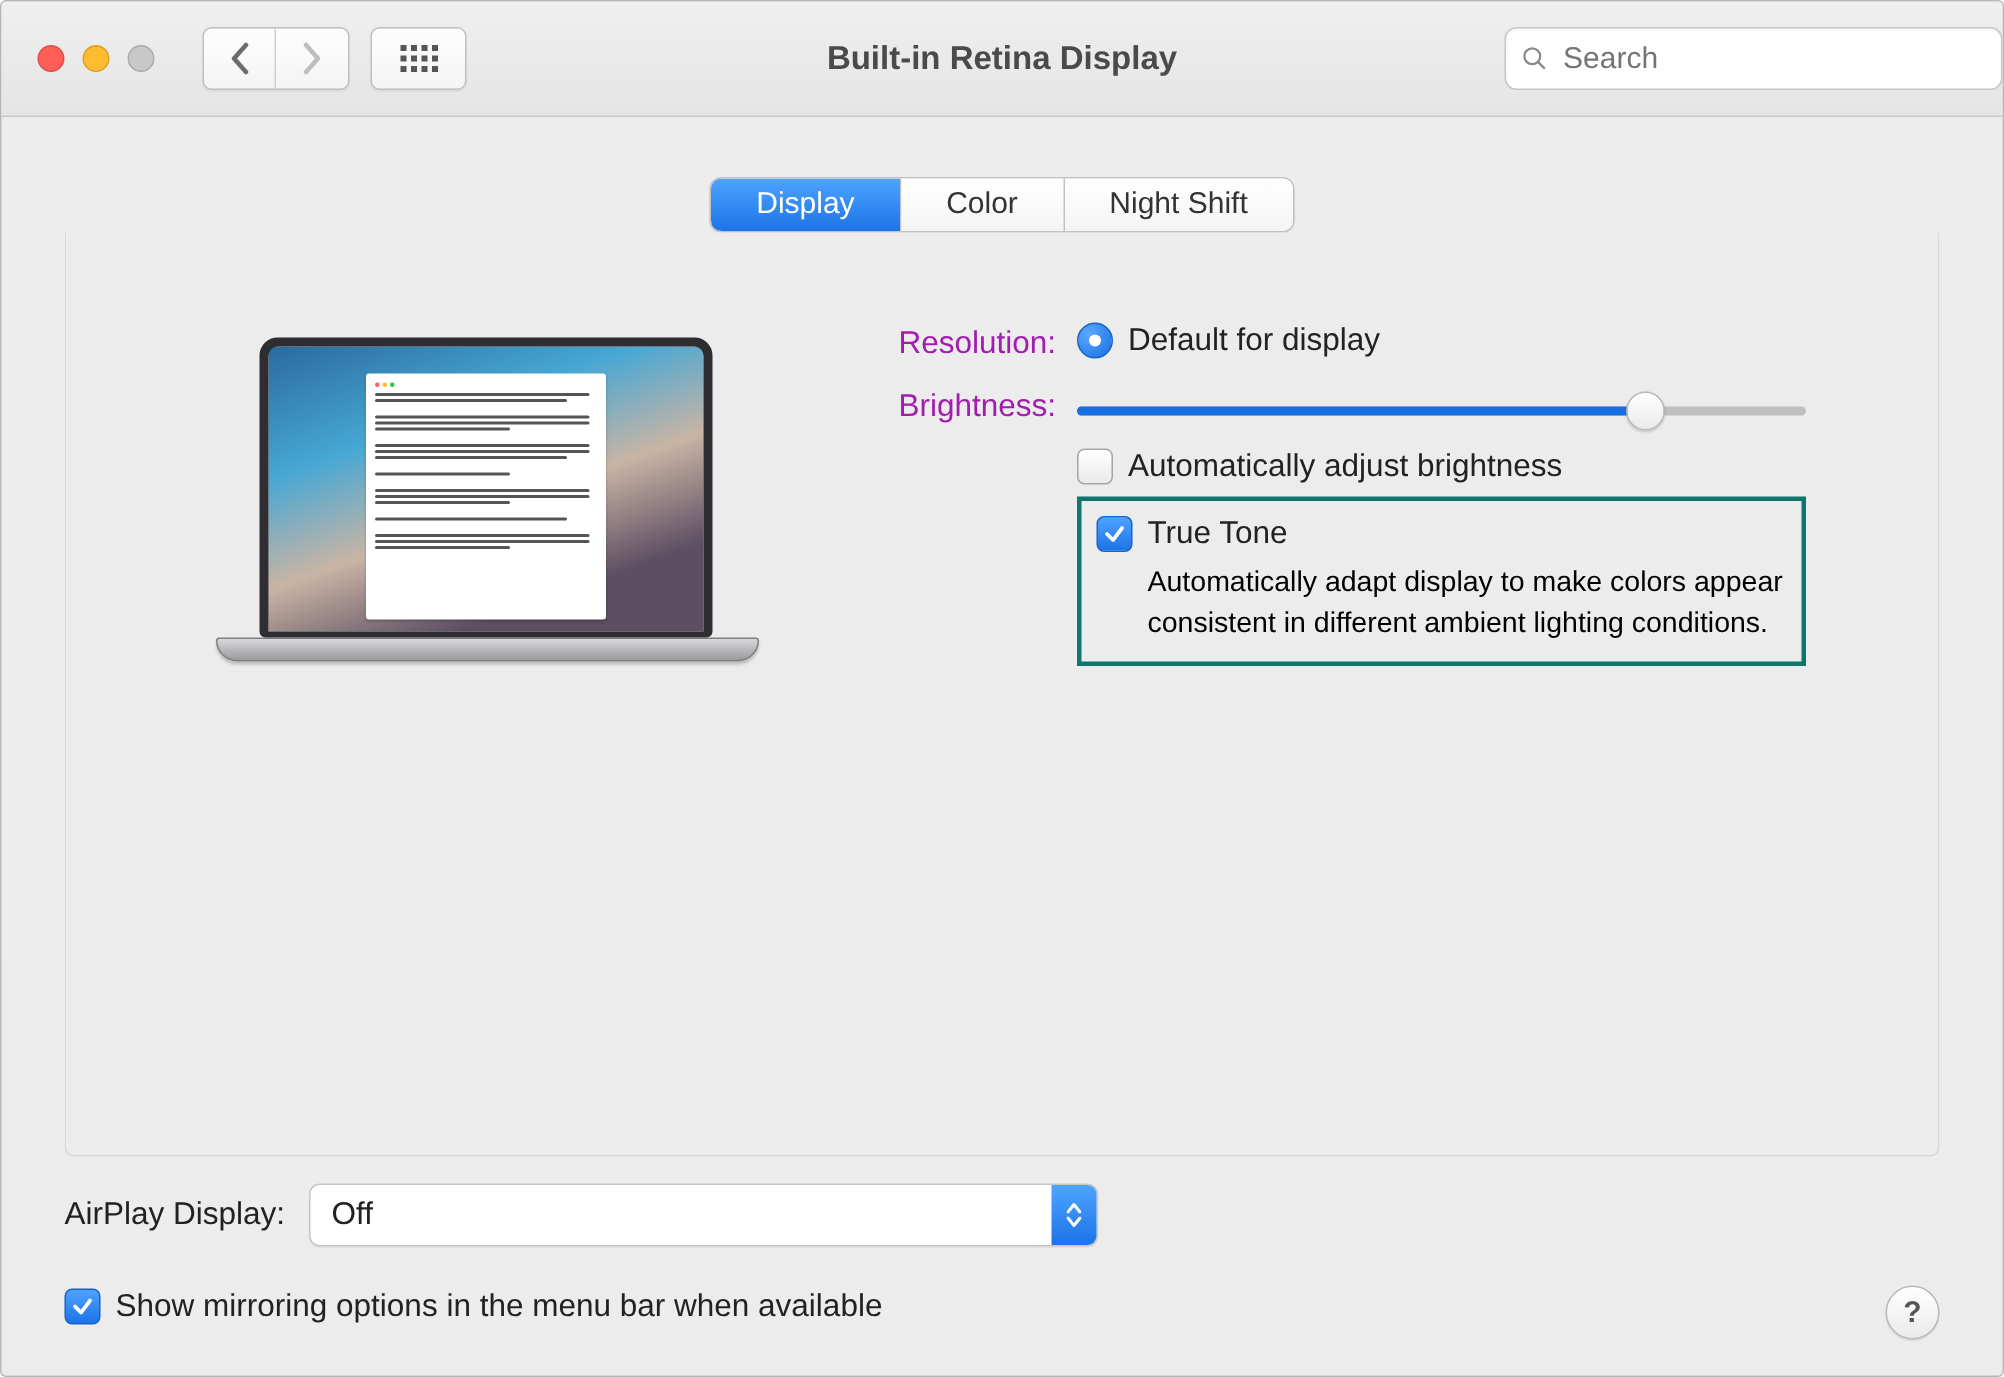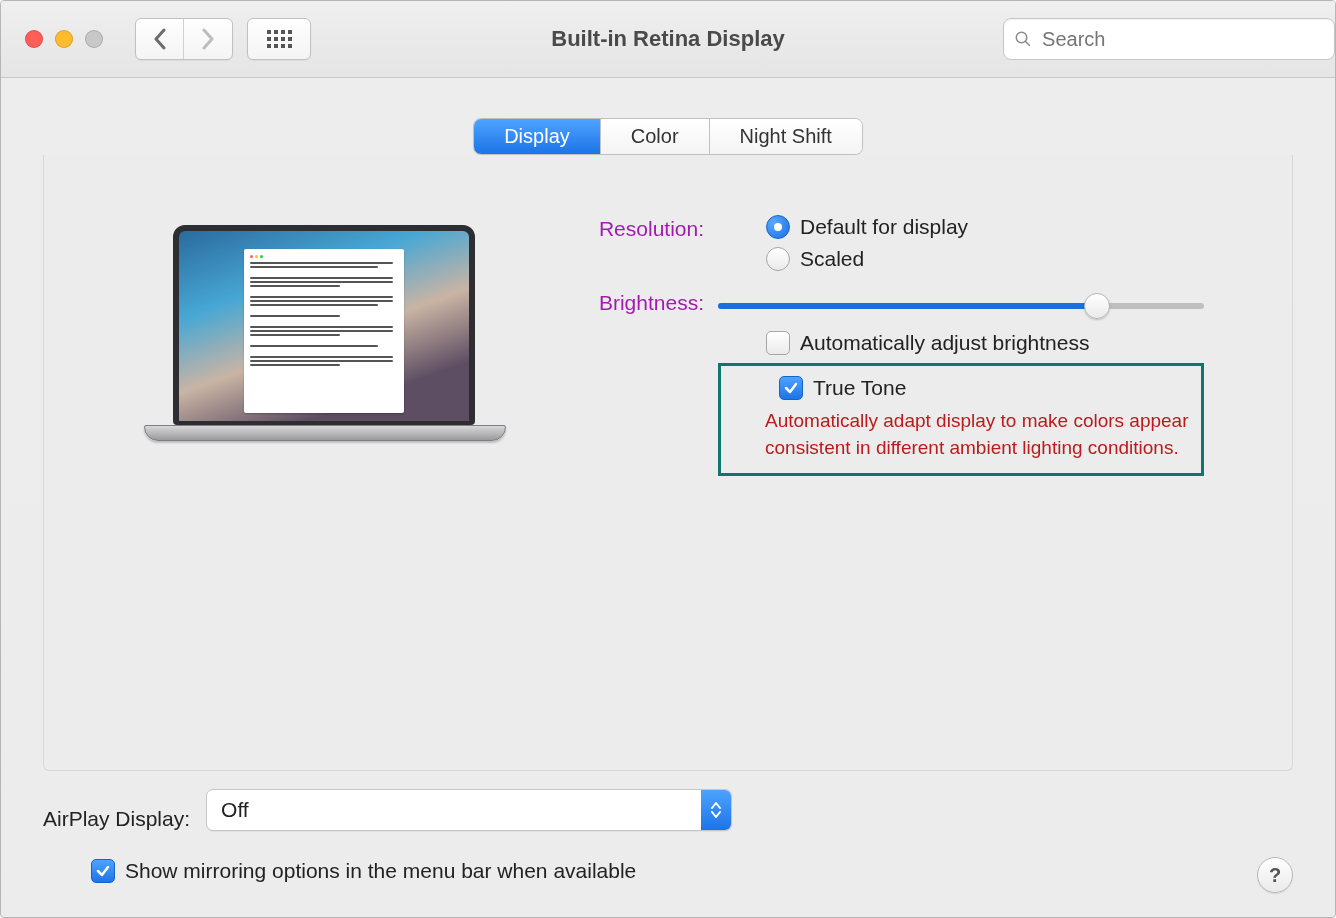--- a/index.html
+++ b/index.html
@@ -220,21 +220,20 @@
   }
   .ctrl-col { flex: 1; }
   .radio, .check {
     display: flex;
     align-items: center;
     gap: 10px;
     font-size: 21px;
     color: #222;
     cursor: pointer;
     margin-bottom: 8px;
-    margin-left: 48px;
   }
   .radio .dot {
     width: 22px; height: 22px;
     border: 1px solid #a6a6a6;
     border-radius: 50%;
     background: linear-gradient(#fff,#eaeaea);
     display:flex;align-items:center;justify-content:center;
     flex-shrink:0;
   }
   .radio.checked .dot {
@@ -274,38 +273,38 @@
   }
   .thumb {
     position:absolute; top:50%; transform:translate(-50%,-50%);
     width:24px;height:24px;border-radius:50%;
     background:linear-gradient(#fff,#eaeaea);
     border:1px solid #b8b8b8;
     box-shadow:0 1px 2px rgba(0,0,0,0.2);
   }
   .desc {
     font-size: 19px;
-    color: #b91c1c;
+    color: #000000;
     margin-left: 34px;
     margin-top: 4px;
     line-height: 1.4;
   }
   .highlight-box {
     border: 3px solid #0f766e;
     padding: 10px 10px 12px 10px;
     margin-top: 6px;
   }
   
   .bottom {
     position: absolute;
     left: 42px; right: 42px; bottom: 0;
     padding: 24px 0 24px 0;
   }
   .airplay-row {
-    display:flex;align-items:flex-end;gap:16px;
+    display:flex;align-items:center;gap:16px;
     font-size: 21px;
     margin-bottom: 26px;
   }
   .select {
     flex: 0 0 510px;
     height: 40px;
     border: 1px solid #c6c6c6;
     border-radius: 7px;
     background: #fff;
     display:flex;align-items:center;
@@ -431,24 +430,20 @@
 
       <div class="form">
 
         <div class="row">
           <div class="label-col">Resolution:</div>
           <div class="ctrl-col">
             <div class="radio checked">
               <span class="dot"></span>
               <span>Default for display</span>
             </div>
-            <div class="radio">
-              <span class="dot"></span>
-              <span>Scaled</span>
-            </div>
           </div>
         </div>
 
         <div class="row">
           <div class="label-col">Brightness:</div>
           <div class="ctrl-col">
             <div class="slider">
               <div class="track">
                   <div class="fill" id="bright-fill" style="width: 78%;"></div>
                 </div>

